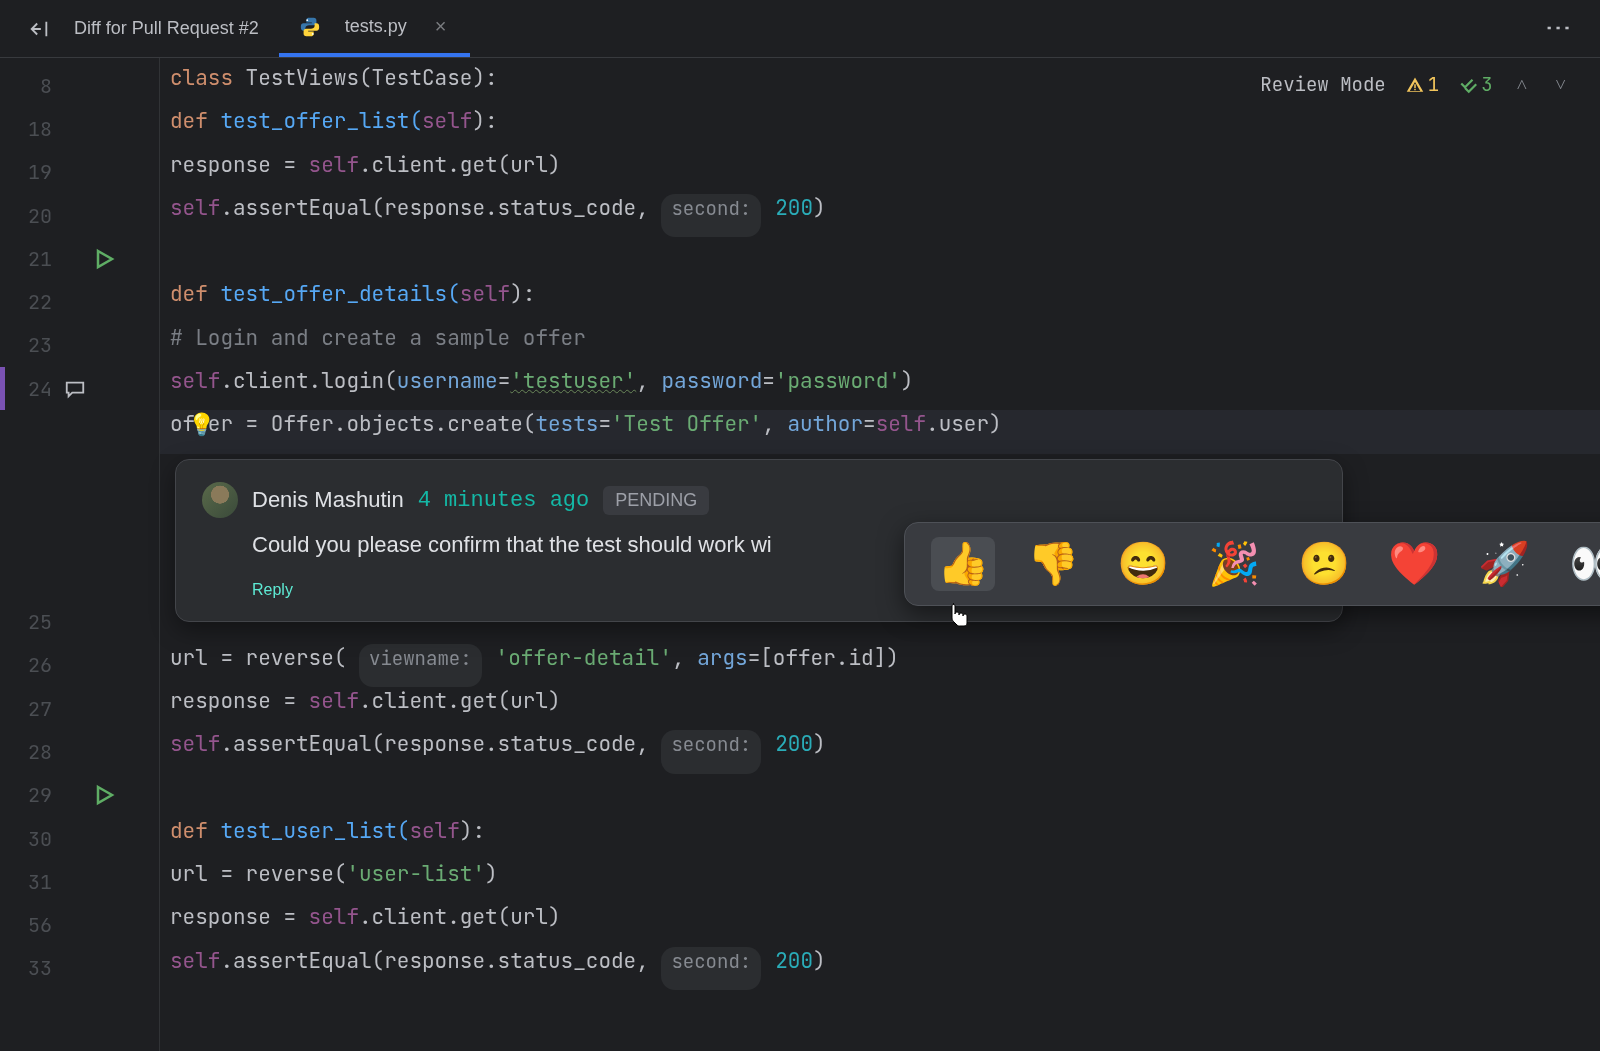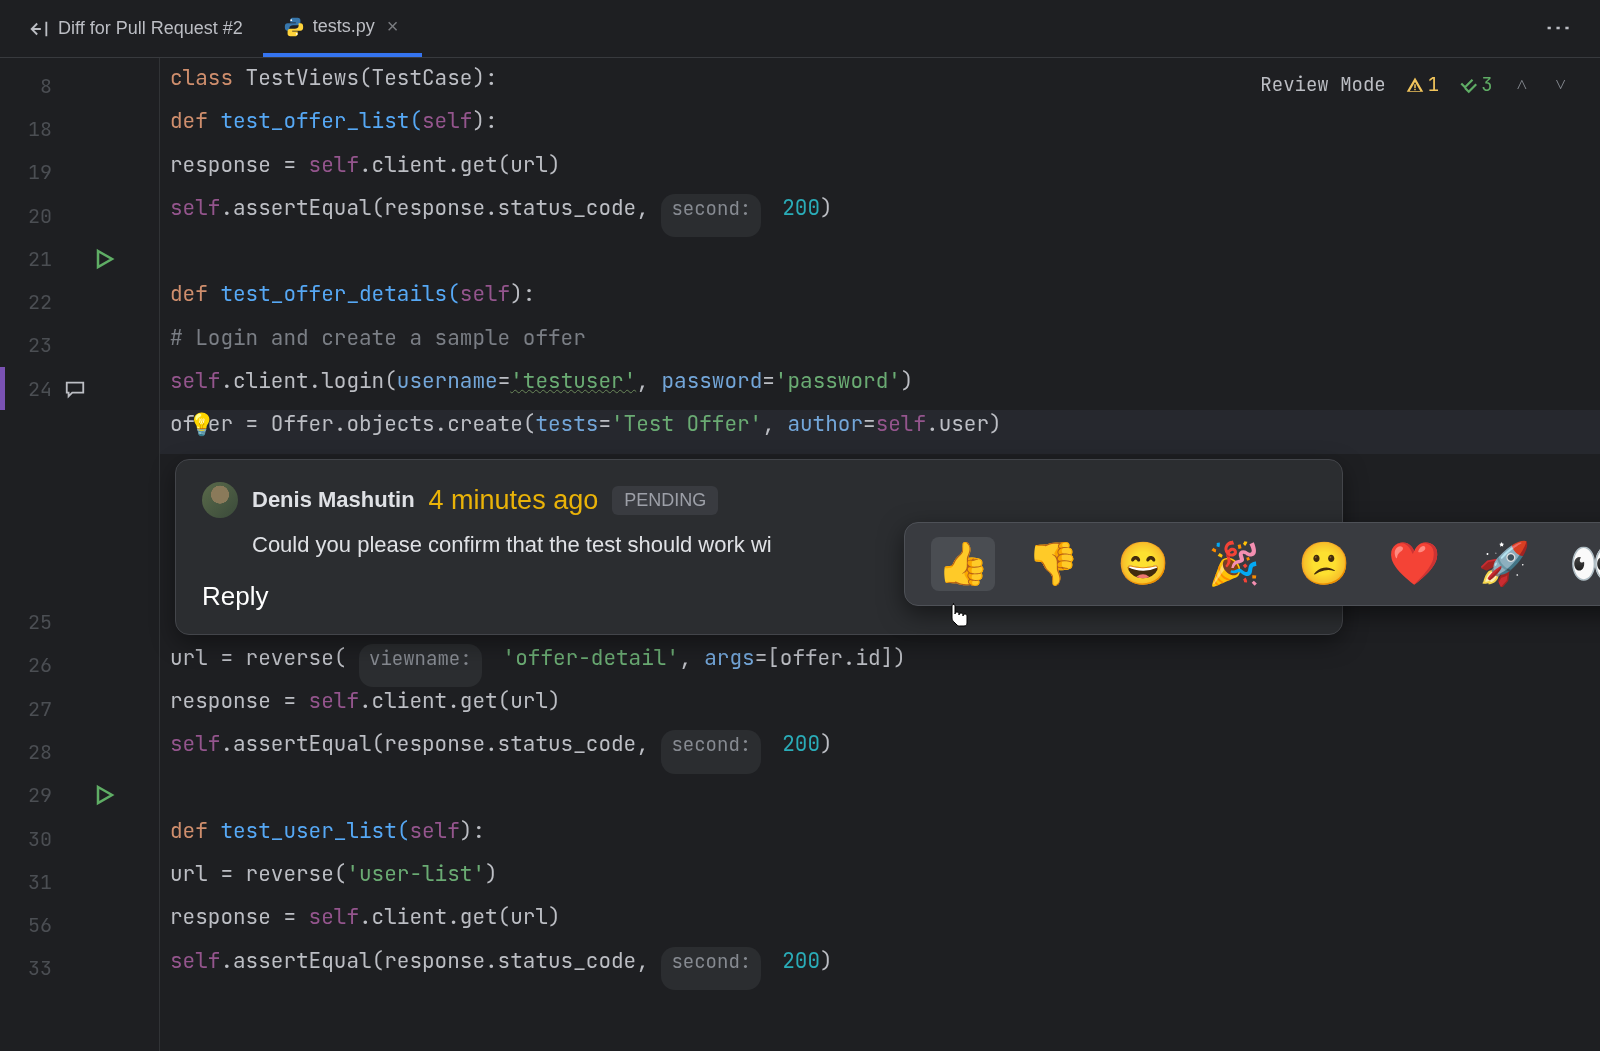--- a/index.html
+++ b/index.html
@@ -15,21 +15,21 @@
 .tabs-bar {
   display: flex;
   align-items: center;
   height: 58px;
   border-bottom: 1px solid #383a3e;
   padding: 0 8px;
 }
 .tab {
   display: flex;
   align-items: center;
-  gap: 8px;
+  gap: 24px;
   padding: 0 20px;
   height: 100%;
   color: #bcbec4;
   cursor: pointer;
   position: relative;
 }
 .tab.active {
   border-bottom: 4px solid #3574f0;
 }
 .tab-close {
@@ -127,21 +127,21 @@
 .cm { color: #7a7e85; }
 .op { color: #bcbec4; }
 .plain { color: #bcbec4; }
 .underline { text-decoration: underline wavy #6a8759; text-decoration-thickness: 1px; }
 .inlay {
   background: #2b2d30;
   color: #868a91;
   border-radius: 14px;
   padding: 2px 10px;
   font-size: 19px;
-  margin-right: 21px;
+  margin-right: 14px;
 }
 .top-right-bar {
   position: absolute;
   top: 10px;
   right: 22px;
   display: flex;
   align-items: flex-end;
   gap: 20px;
   color: #bcbec4;
   font-size: 19px;
@@ -179,40 +179,41 @@
   flex-shrink: 0;
   position: relative;
   overflow: hidden;
 }
 .avatar::after {
   content: '';
   position: absolute;
   inset: 0;
   background: radial-gradient(circle at 50% 35%, #8a7a5a 30%, transparent 31%);
 }
-.author { color: #dfe1e5; font-weight: 700; font-size: 22px; }
-.timeago { color: #eab308; font-size: 27px; }
+.author { color: #dfe1e5; font-weight: 400; font-size: 22px; }
+.timeago { color: #14b8a6; font-size: 22px; font-family: Liberation Mono, monospace; }
 .badge {
   background: #393b40;
   color: #9da0a8;
   padding: 4px 12px;
   border-radius: 6px;
   font-size: 18px;
   font-weight: 500;
 }
 .comment-body {
   color: #dfe1e5;
   font-size: 22px;
   margin-left: 50px;
   margin-bottom: 20px;
   line-height: 1.5;
 }
 .reply-link {
-  color: #ffffff;
-  font-size: 26px;
+  color: #5eead4;
+  font-size: 16px;
+  margin-left: 50px;
   cursor: pointer;
 }
 .emoji-bar {
   position: absolute;
   left: 904px;
   top: 522px;
   display: flex;
   align-items: center;
   gap: 26px;
   background: #393b40;

